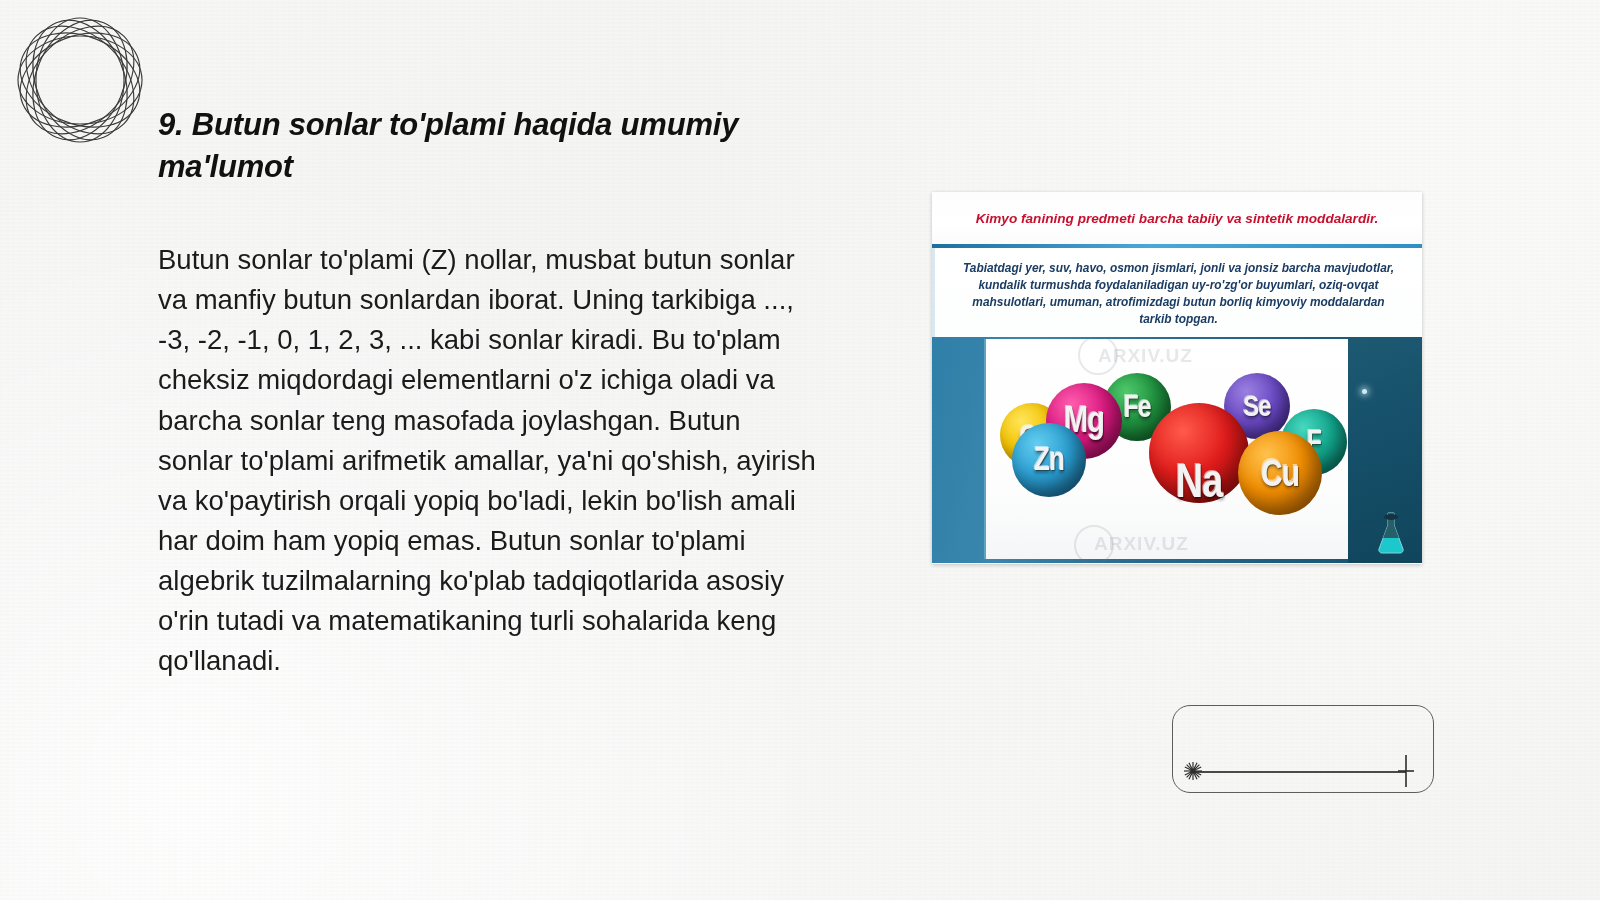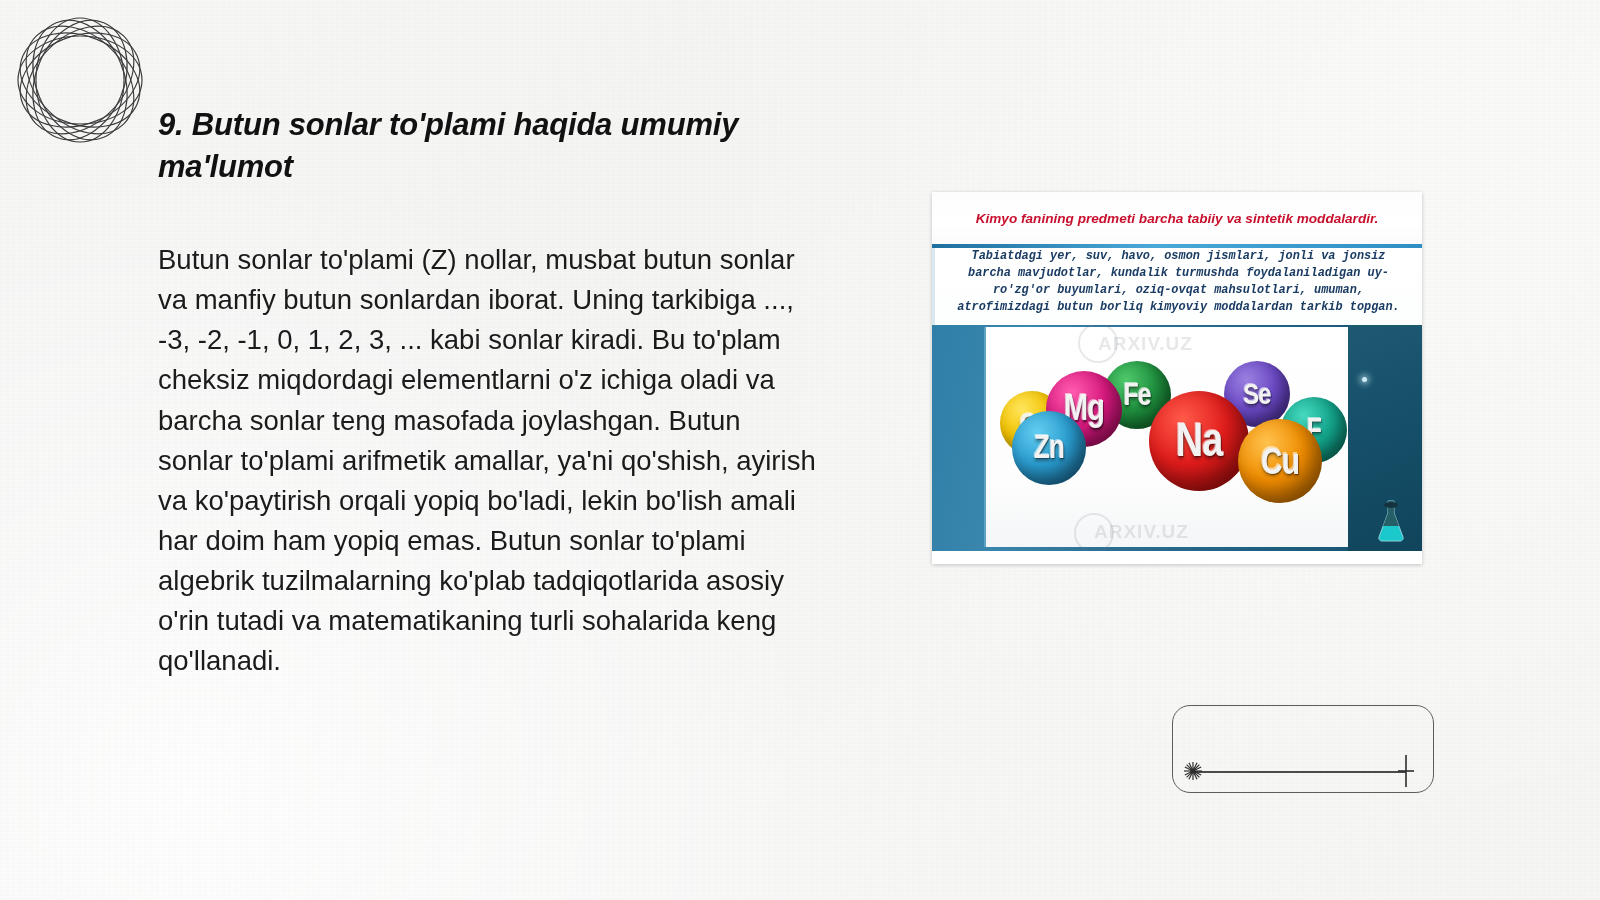--- a/index.html
+++ b/index.html
@@ -103,23 +103,22 @@
     font-size: 13.6px;
     font-weight: 700;
     font-style: italic;
     color: #c8102e;
     text-align: center;
     line-height: 1.32;
   }
 
   .card-sub {
     background: linear-gradient(180deg,#ffffff 0%, #fdfefe 100%);
-    padding: 0 22px 9px 22px;
+    padding: 12px 22px 9px 22px;
     border-left: 3px solid #d9e7ef;
-    font-family: Liberation Mono, monospace;
   }
   .card-sub-text {
     font-size: 11.9px;
     font-weight: 700;
     font-style: italic;
     color: #1b3c63;
     text-align: center;
     line-height: 1.42;
   }
 
@@ -301,21 +300,21 @@
 
       <div class="ball" style="left:295px;top:70px;width:66px;height:66px;background:radial-gradient(circle at 34% 28%, #46d9bf 0%, #12a38a 46%, #076354 100%);box-shadow:inset -6px -8px 14px rgba(0,0,0,.35);">
         <span style="font-size:25px;">F</span>
       </div>
 
       <div class="ball" style="left:26px;top:84px;width:74px;height:74px;background:radial-gradient(circle at 34% 28%, #62cdf0 0%, #2a9ccf 46%, #13567d 100%);box-shadow:inset -7px -9px 16px rgba(0,0,0,.35);">
         <span style="font-size:26px;">Zn</span>
       </div>
 
 
-      <div class="ball" style="left:163px;top:64px;width:100px;height:100px;background:radial-gradient(circle at 34% 28%, #ff5a4a 0%, #e01b1b 46%, #8f0808 100%);box-shadow:inset -9px -11px 20px rgba(0,0,0,.35);">
+      <div class="ball" style="left:163px;top:64px;width:100px;height:100px;background:radial-gradient(circle at 34% 28%, #ff5a4a 0%, #e01b1b 46%, #8f0808 100%);box-shadow:inset -9px -11px 20px rgba(0,0,0,.35);align-items:flex-end;">
         <span style="font-size:38px;">Na</span>
       </div>
 
       <div class="ball" style="left:252px;top:92px;width:84px;height:84px;background:radial-gradient(circle at 34% 28%, #ffc24d 0%, #f08c00 46%, #a85c00 100%);box-shadow:inset -8px -10px 18px rgba(0,0,0,.35);">
         <span style="font-size:30px;">Cu</span>
       </div>
     </div>
   </div>
 </div>
 

